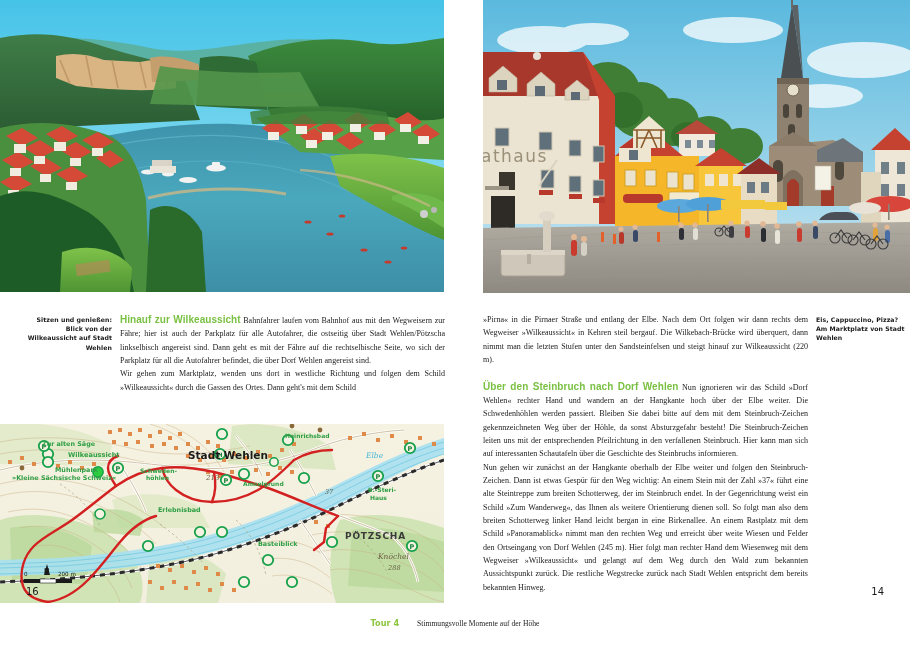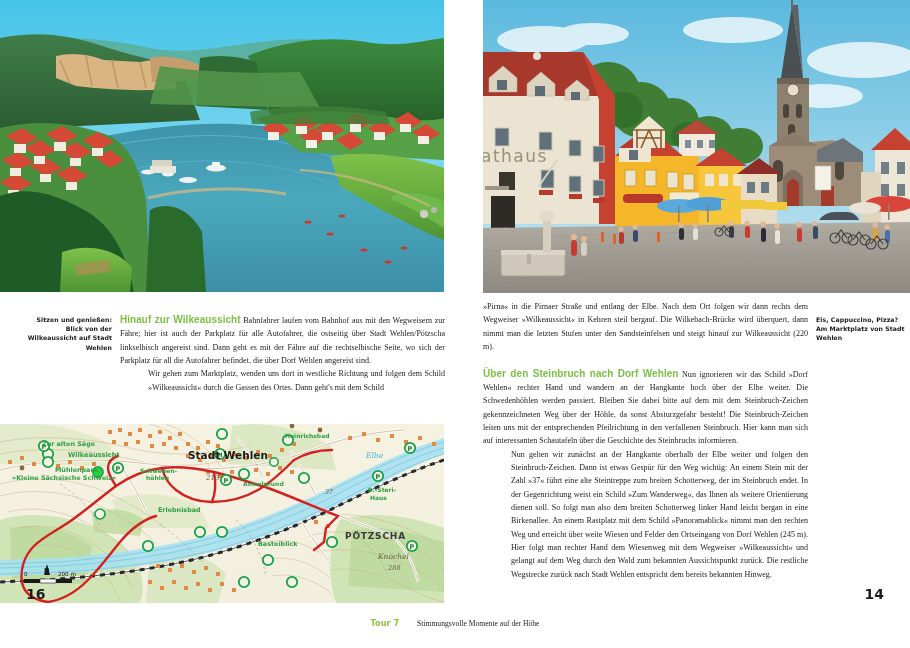--- a/index.html
+++ b/index.html
@@ -39,37 +39,37 @@
     position:absolute;
     font-family:"Liberation Serif", serif;
     font-size:8.05px;
     line-height:13.35px;
     color:#1c1c1c;
     text-align:justify;
     text-justify:inter-word;
     hyphens:manual;
   }
   #col-left{left:120px;top:313px;width:325px;}
-  #col-right{left:483px;top:300px;width:325px;}
+  #col-right{left:483px;top:313px;width:325px;}
   .col p{margin:0;}
-  .col p + p{margin-top:0px;margin-left:28px;}
+  .col p + p{margin-top:0px;}
   .para-gap{height:13.3px;}
   .lead{
     color:#7ac143;
     font-family:"Liberation Sans", sans-serif;
     font-weight:bold;
     font-size:10px;
     letter-spacing:.005em;
   }
 
   
   .folio{
     position:absolute;top:586px;
     font-family:"DejaVu Sans", sans-serif;
-    font-weight:bold;font-size:14px;color:#1a1a1a;
+    font-weight:normal;font-size:10px;color:#1a1a1a;
   }
   #folio-left{left:26px;}
   #folio-right{right:26px;}
   #running-head{
     position:absolute;top:618px;left:0;width:910px;text-align:center;
     font-size:7.6px;color:#1c1c1c;
     font-family:"Liberation Serif", serif;
   }
   #running-head .tour-label{
     color:#8cc63f;font-family:"DejaVu Sans", sans-serif;font-weight:bold;
@@ -702,16 +702,16 @@
         <rect x="24" y="155" width="16" height="4" fill="#1a1a1a"></rect>
         <rect x="40" y="155" width="16" height="4" fill="#ffffff" stroke="#1a1a1a" stroke-width=".6"></rect>
         <rect x="56" y="155" width="16" height="4" fill="#1a1a1a"></rect>
       </g>
     </svg>
   </div>
 
   <div class="folio" id="folio-left">16</div>
   <div class="folio" id="folio-right">14</div>
   <div id="running-head">
-    <span class="tour-label">Tour 7</span><span class="rh-text">Stimmungsvolle Momente auf der Höhe</span>
+    <span class="tour-label">Tour 4</span><span class="rh-text">Stimmungsvolle Momente auf der Höhe</span>
   </div>
 
 </div>
 
 </body></html>

